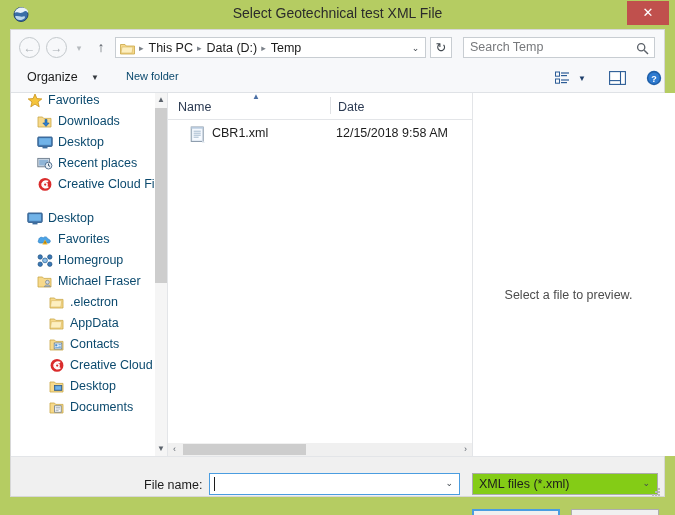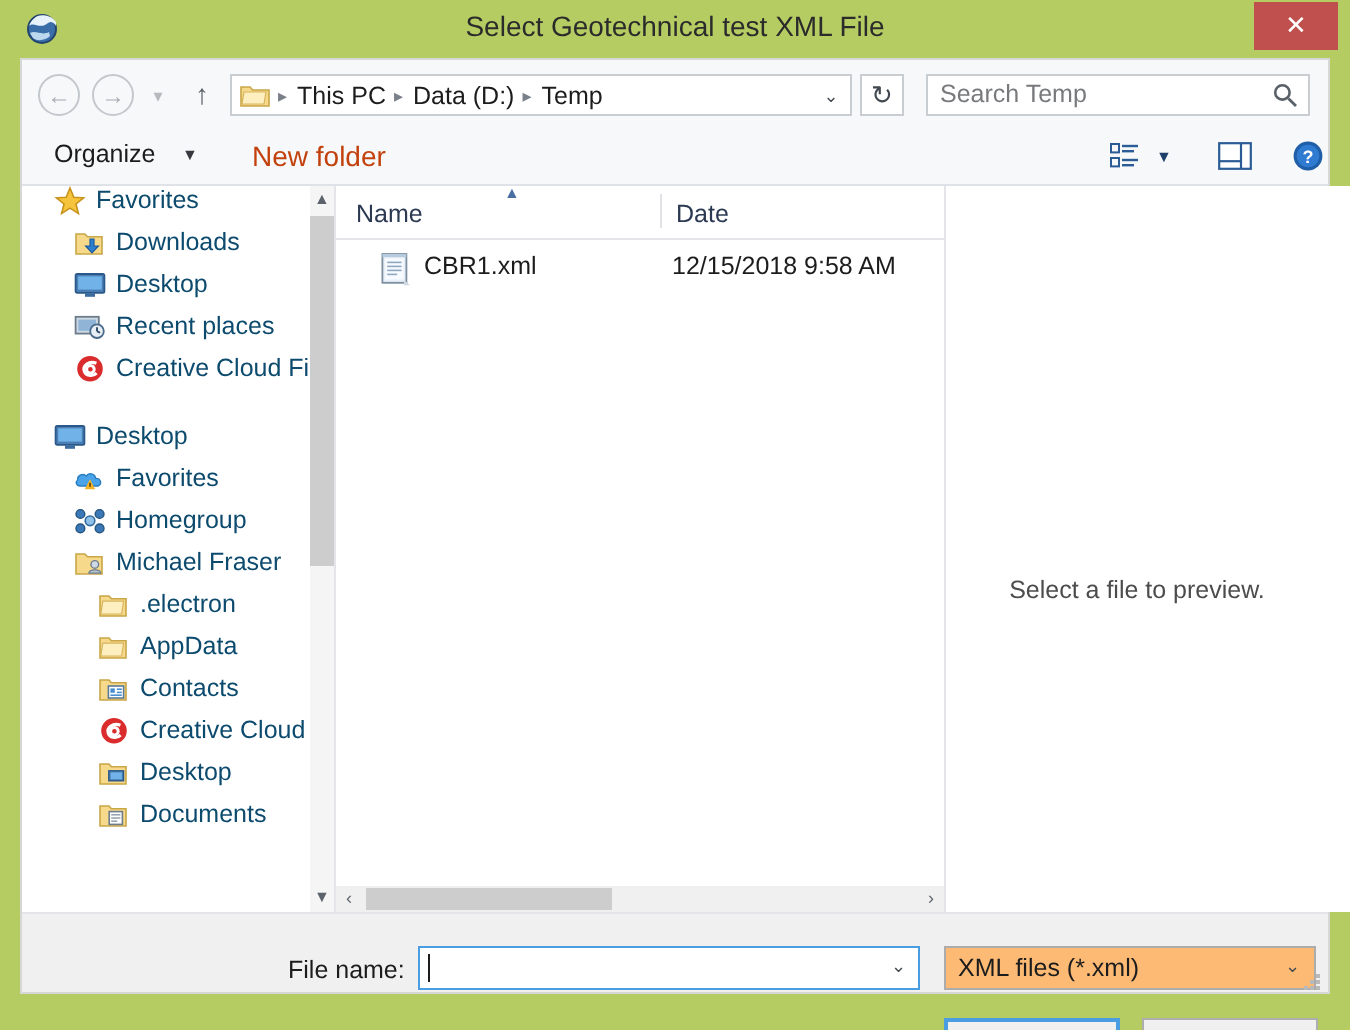--- a/index.html
+++ b/index.html
@@ -166,22 +166,22 @@
     text-align: center;
   }
   #tb-organize-caret {
     position: absolute; left: 80px; top: 8px;
     font-size: 8px;
     color: #35393e;
     cursor: pointer;
   }
   #tb-newfolder {
     position: absolute; left: 115px; top: 5px;
-    font-size: 14px;
-    color: #c2410c;
+    font-size: 11px;
+    color: #0c4a6e;
     cursor: pointer;
   }
   #tb-view {
     position: absolute; left: 544px; top: 6px;
     width: 15px; height: 15px;
     cursor: pointer;
   }
   #tb-view-caret {
     position: absolute; left: 567px; top: 9px;
     font-size: 8px;
@@ -372,21 +372,21 @@
   }
   #fn-combo-arrow {
     position: absolute; right: 6px; top: 4px;
     font-size: 9px;
     color: #41484f;
     cursor: pointer;
   }
   #filter-combo {
     position: absolute; left: 461px; top: 16px;
     width: 186px; height: 22px;
-    background: #fdba74;
+    background: #84cc16;
     border: 1px solid #acacac;
     box-sizing: border-box;
     cursor: pointer;
   }
   #filter-value {
     position: absolute; left: 6px; top: 3px;
     font-size: 12.5px;
     color: #1c1c1c;
   }
   #filter-arrow {

